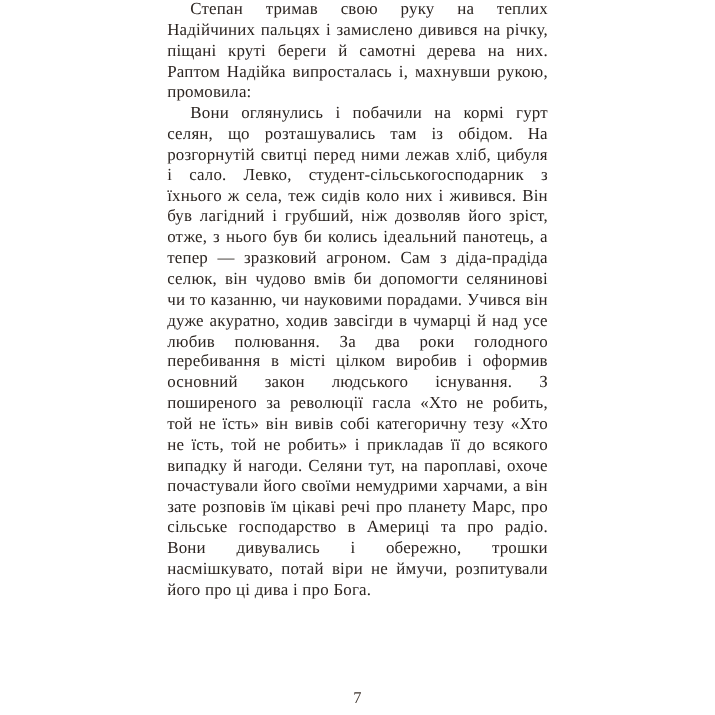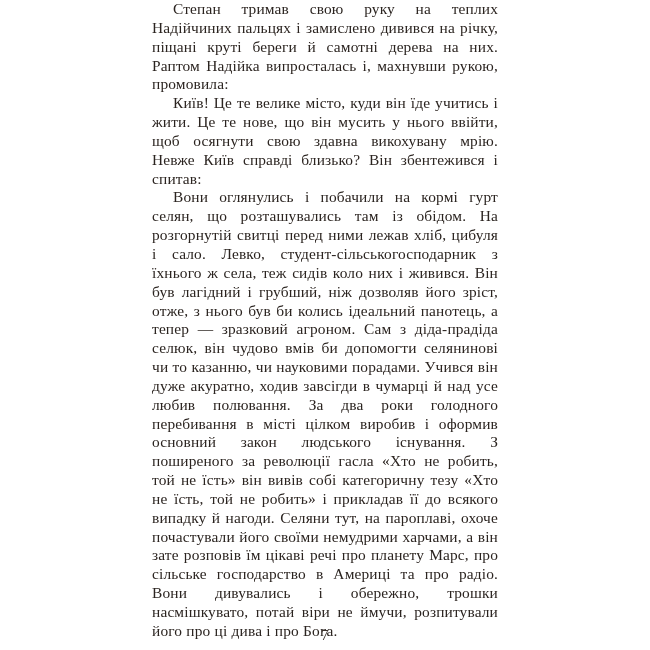--- a/index.html
+++ b/index.html
@@ -52,20 +52,19 @@
     letter-spacing: 0.02em;
   }
 </style>
 </head>
 <body>
 
 <div class="page">
 
   <div class="textblock">
     <p class="para">Степан тримав свою руку на теплих Надійчиних пальцях і замислено дивився на річку, піщані круті береги й самотні дерева на них. Раптом Надійка випросталась і, махнувши рукою, промовила:</p>
-    <p class="para">Київ! Це те велике місто, куди він їде учитись і жити. Це те нове, що він мусить у нього ввійти, щоб осягнути свою здавна викохувану мрію. Невже Київ справді близько? Він збентежився і спитав:</p>
     <p class="para">Вони оглянулись і побачили на кормі гурт селян, що розташувались там із обідом. На розгорнутій свитці перед ними лежав хліб, цибуля і сало. Левко, студент-сільськогосподарник з їхнього ж села, теж сидів коло них і живився. Він був лагідний і грубший, ніж дозволяв його зріст, отже, з нього був би колись ідеальний панотець, а тепер — зразковий агроном. Сам з діда-прадіда селюк, він чудово вмів би допомогти селянинові чи то казанню, чи науковими порадами. Учився він дуже акуратно, ходив завсігди в чумарці й над усе любив полювання. За два роки голодного перебивання в місті цілком виробив і оформив основний закон людського існування. З поширеного за революції гасла «Хто не робить, той не їсть» він вивів собі категоричну тезу «Хто не їсть, той не робить» і прикладав її до всякого випадку й нагоди. Селяни тут, на пароплаві, охоче почастували його своїми немудрими харчами, а він зате розповів їм цікаві речі про планету Марс, про сільське господарство в Америці та про радіо. Вони дивувались і обережно, трошки насмішкувато, потай віри не ймучи, розпитували його про ці дива і про Бога.</p>
 
   </div>
 
   <div class="folio">7</div>
 
 </div>
 
 </body></html>

